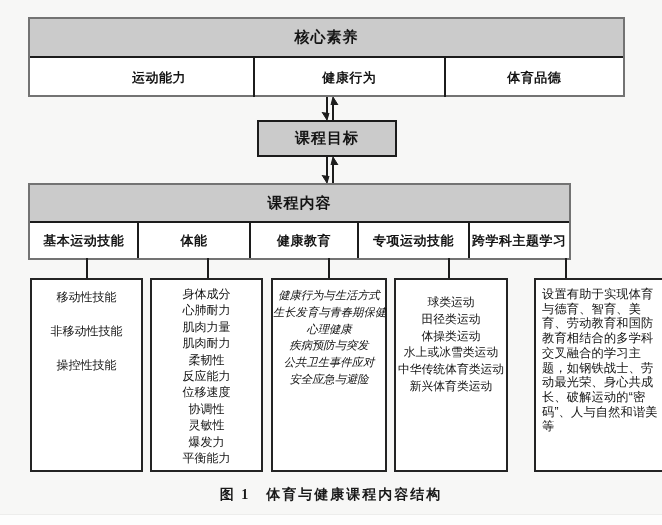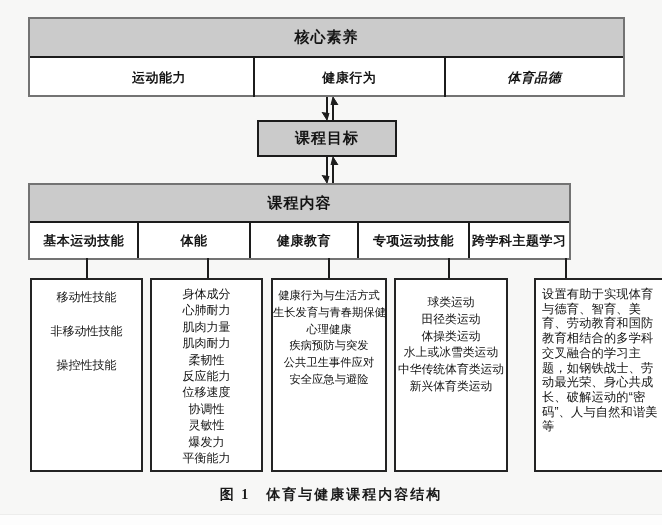--- a/index.html
+++ b/index.html
@@ -62,21 +62,21 @@
     position:absolute;top:278px;height:194px;
     background:#fff;border:2px solid #242424;box-sizing:border-box;
     text-align:center;font-size:12px;color:#111;
   }
   .dbox .line{white-space:nowrap;}
   .dbox-1{left:30px;width:113px;padding-top:10px;}
   .dbox-1 .line{line-height:15px;margin-bottom:19px;}
   .dbox-2{left:150px;width:113px;padding-top:6px;}
   .dbox-2 .line{line-height:16.4px;}
   .dbox-3{left:271px;width:116px;padding-top:7px;font-size:11.3px;}
-  .dbox-3 .line{line-height:16.8px;}
+  .dbox-3 .line{line-height:16.8px;font-style:italic;}
   .dbox-4{left:394px;width:114px;padding-top:14px;font-size:11.8px;}
   .dbox-4 .line{line-height:16.8px;}
   .dbox-5{
     left:534px;width:131px;padding:7px 5px 0 6px;
     text-align:left;font-size:12.2px;line-height:14.7px;letter-spacing:0.2px;
   }
 
   .caption{
     position:absolute;left:0;top:486px;width:662px;
     text-align:center;
@@ -87,21 +87,21 @@
 </head>
 <body>
 
 <div class="page">
 
   <div class="tbl core-table">
     <div class="tbl-header">核心素养</div>
     <div class="tbl-row">
       <div class="cell" style="flex:201 0 0;padding-left:35px;">运动能力</div>
       <div class="cell" style="flex:202 0 0;">健康行为</div>
-      <div class="cell" style="flex:190 0 0;font-style:italic;">体育品德</div>
+      <div class="cell" style="flex:190 0 0;">体育品德</div>
     </div>
   </div>
 
   <svg class="arrow arrow-1" viewBox="0 0 28 25" preserveAspectRatio="none">
     <line x1="11" y1="1" x2="11" y2="22" stroke="#1c1c1c" stroke-width="2"></line>
     <polyline points="6,16 11,24 13,17" fill="#1c1c1c" stroke="#1c1c1c" stroke-width="1"></polyline>
     <line x1="17" y1="3" x2="17" y2="25" stroke="#1c1c1c" stroke-width="2"></line>
     <polyline points="15,9 17,1 22,9" fill="#1c1c1c" stroke="#1c1c1c" stroke-width="1"></polyline>
   </svg>
 

